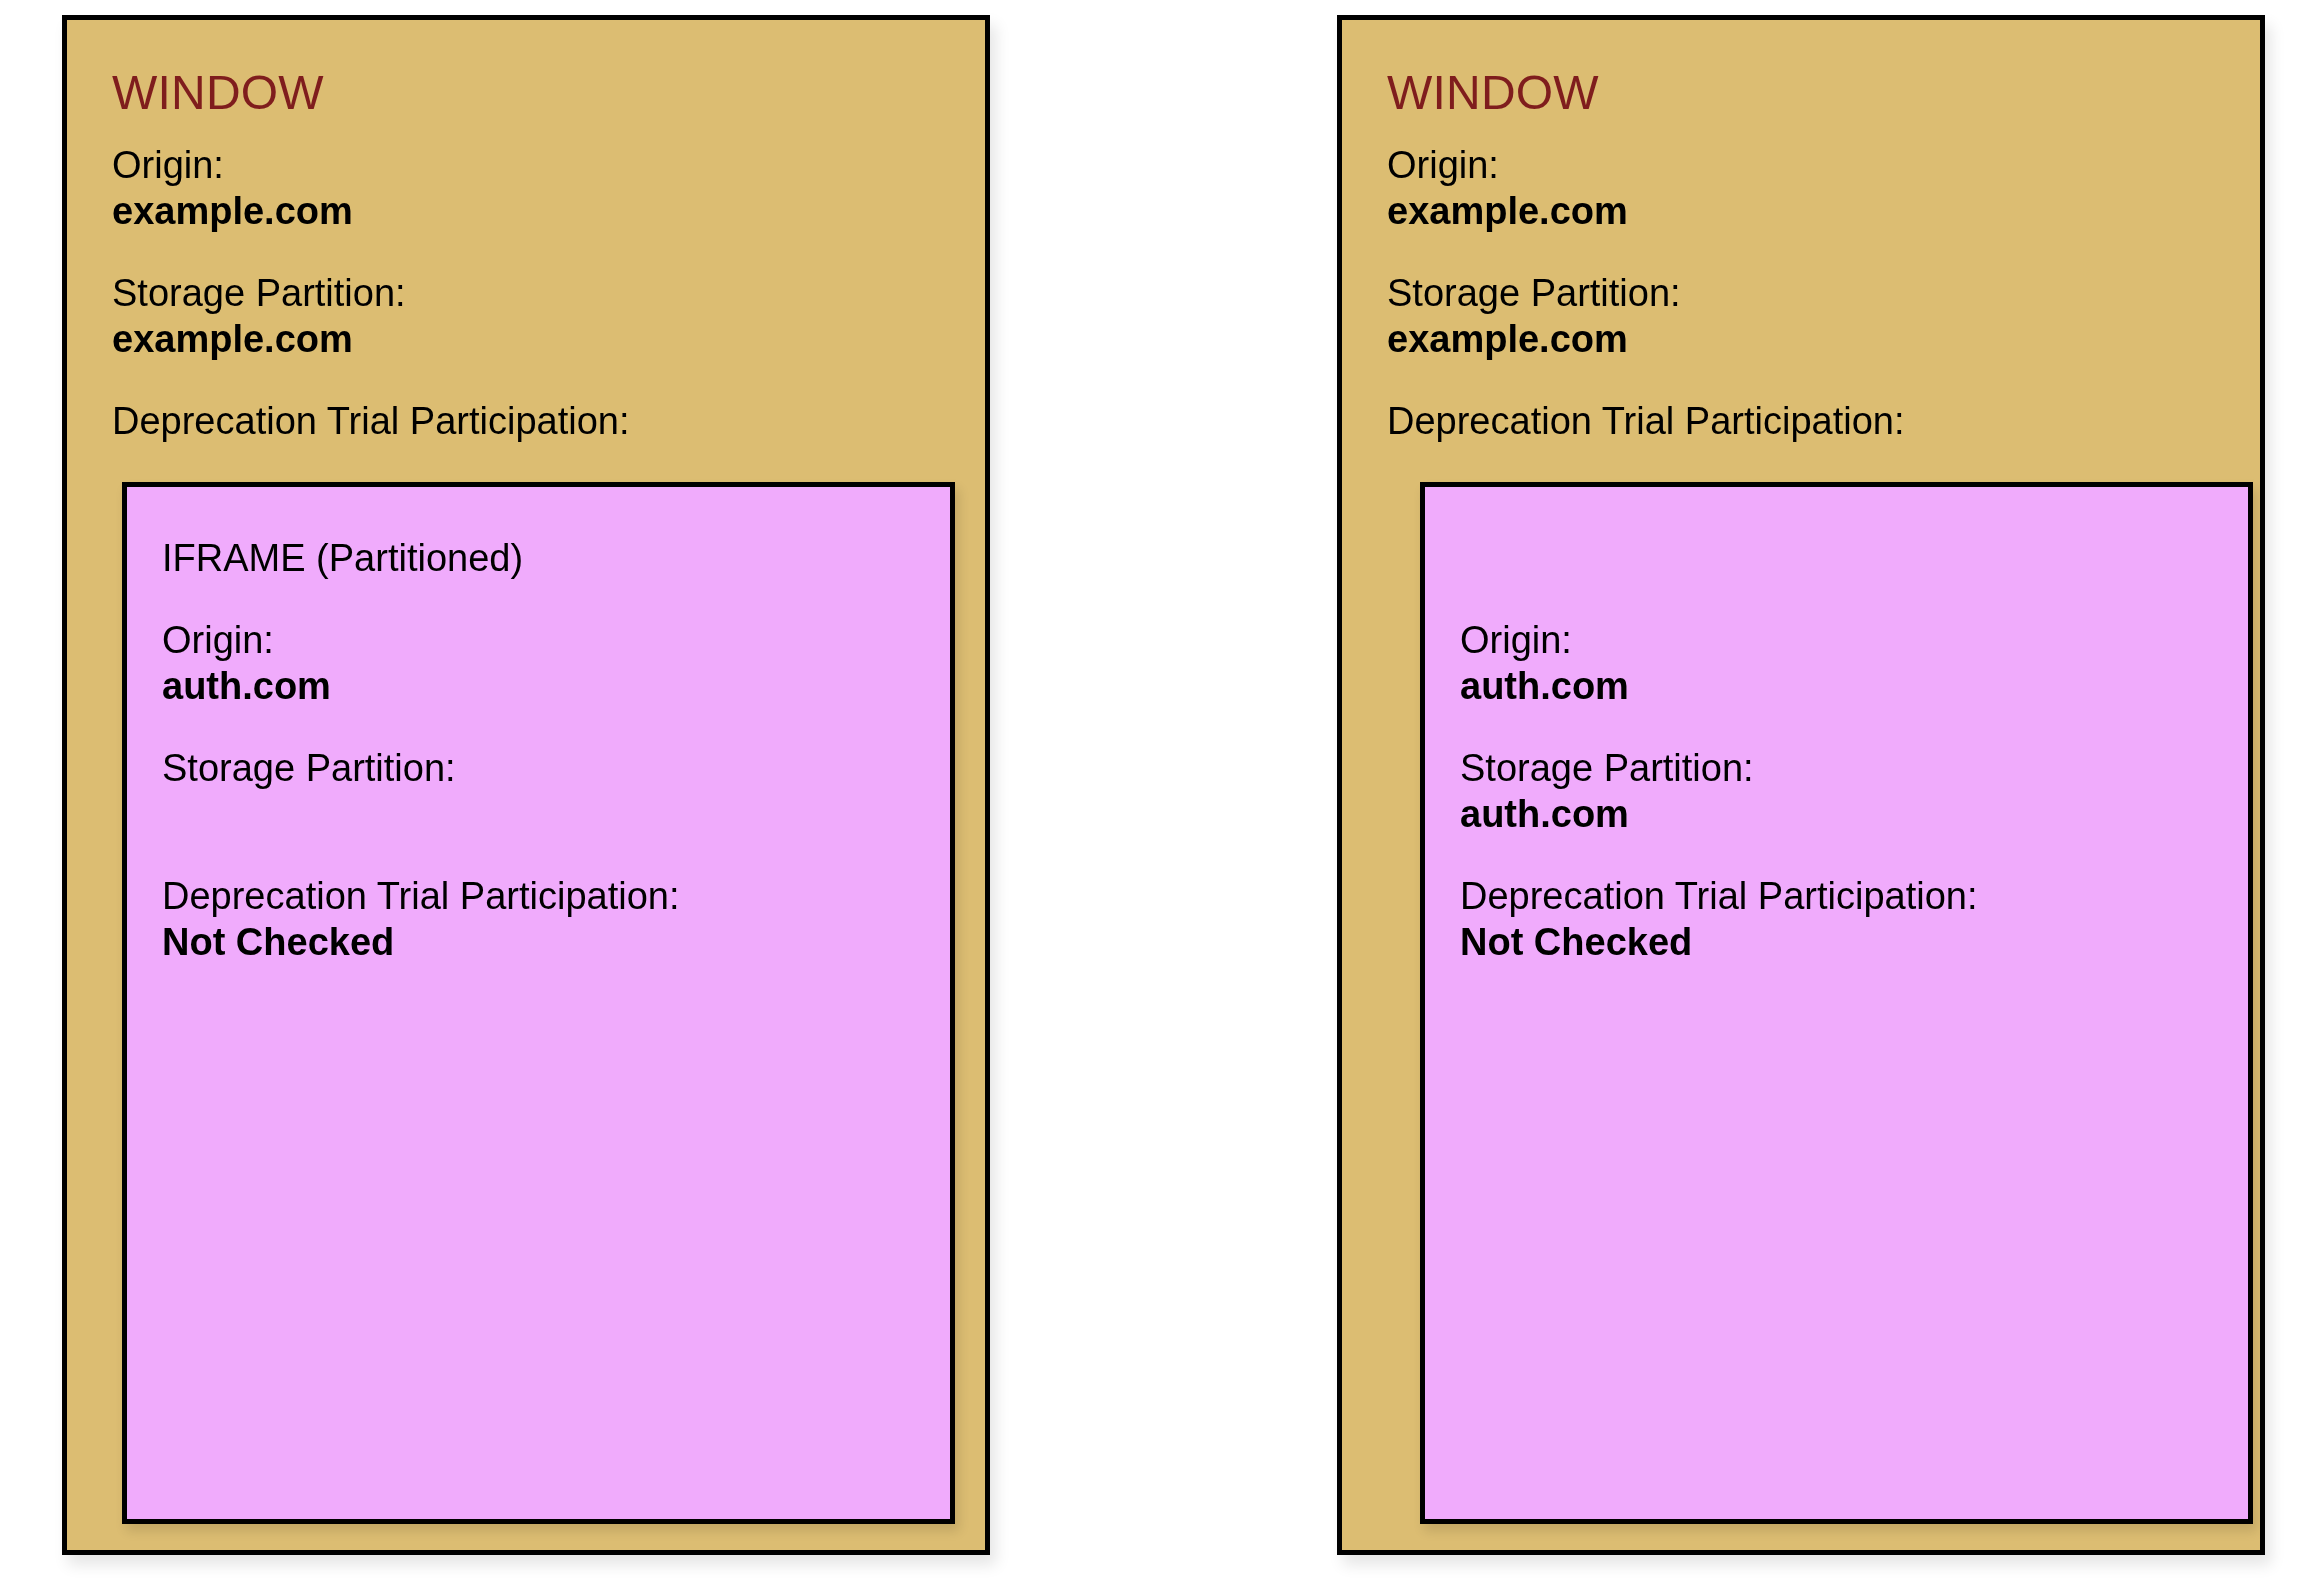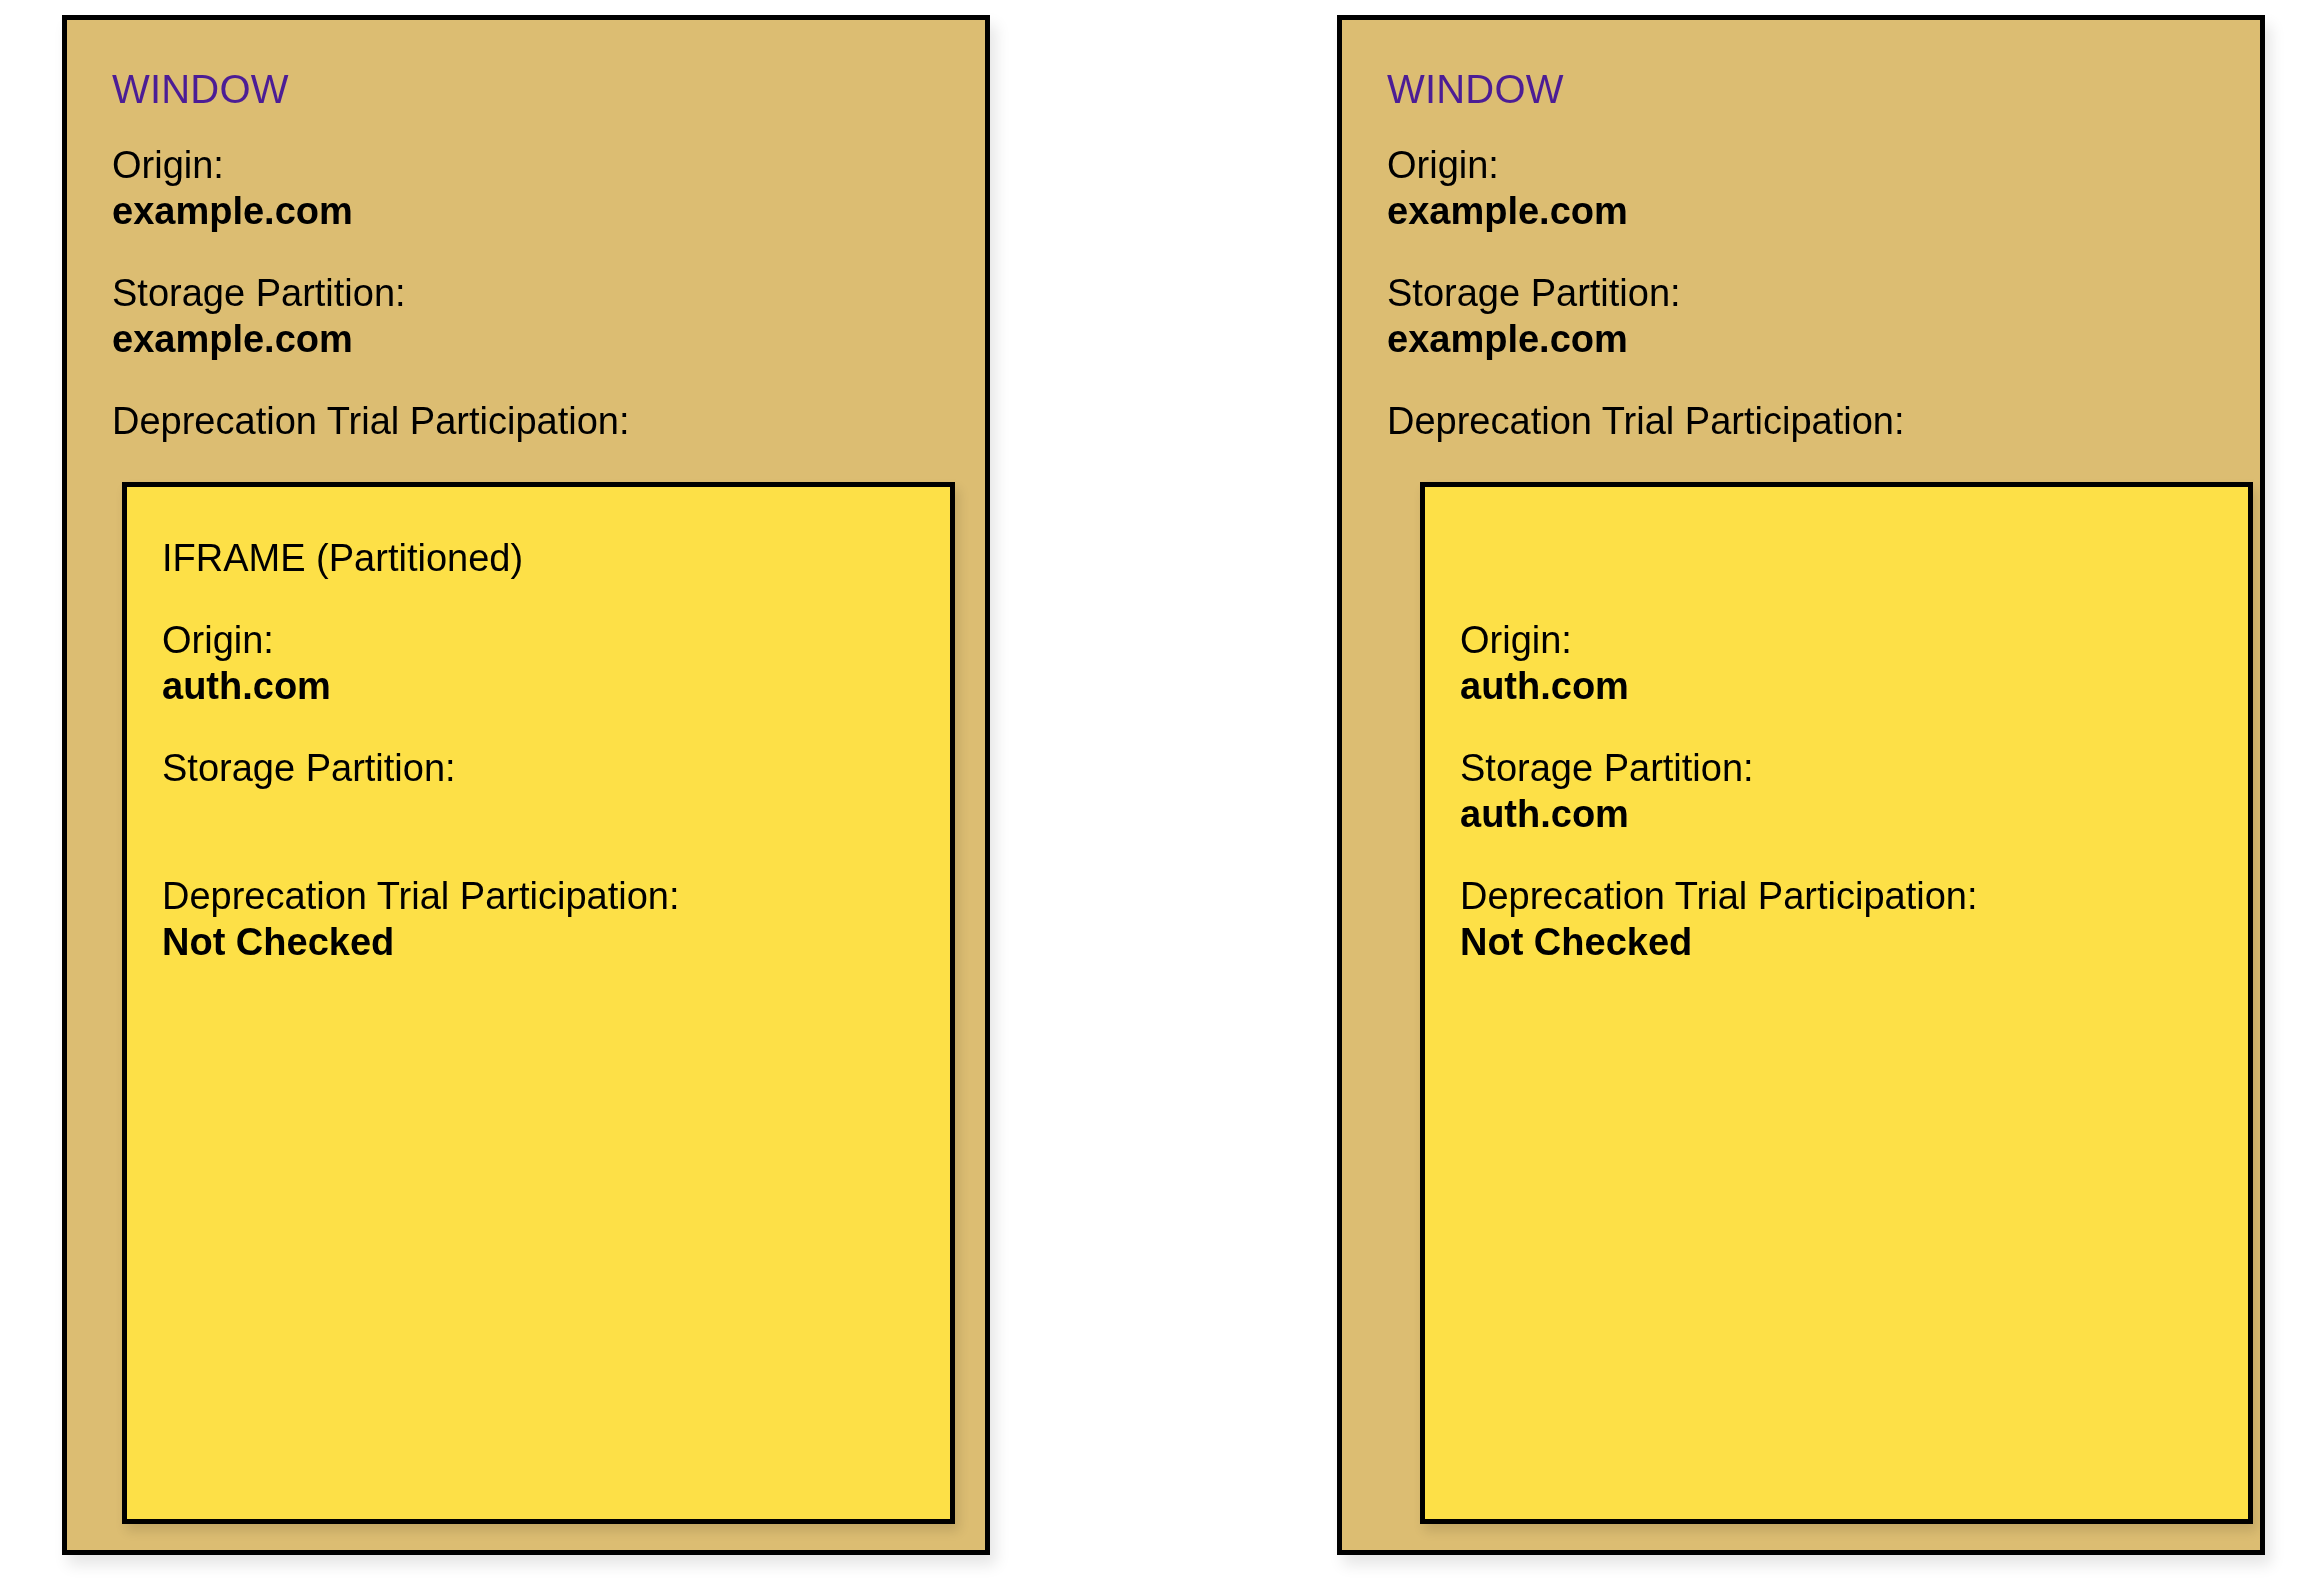--- a/index.html
+++ b/index.html
@@ -28,23 +28,23 @@
     box-sizing: border-box;
     box-shadow: 6px 10px 14px rgba(0, 0, 0, 0.10);
   }
   .window-box.left  { left: 62px;   top: 15px; width: 928px;  height: 1540px; }
   .window-box.right { left: 1337px; top: 15px; width: 928px;  height: 1540px; }
 
   .window-title {
     position: absolute;
     left: 45px;
     top: 48px;
-    font-size: 40px;
+    font-size: 48px;
     line-height: 1.05;
-    color: #4c1d95;
+    color: #7f1d1d;
     letter-spacing: 0.2px;
     white-space: nowrap;
   }
 
   
   .field {
     position: absolute;
     color: #000000;
     line-height: 1.22;
     white-space: nowrap;
@@ -54,21 +54,21 @@
   .field .v.bold { font-weight: 700; }
 
   
   .win-origin    { left: 45px; top: 122px; }
   .win-storage   { left: 45px; top: 250px; }
   .win-trial     { left: 45px; top: 378px; }
 
   
   .iframe-box {
     position: absolute;
-    background: #fde047;
+    background: #f0abfc;
     border: 5px solid #000000;
     box-sizing: border-box;
     box-shadow: 4px 7px 11px rgba(0, 0, 0, 0.12);
   }
   .iframe-box.left  { left: 55px;  top: 462px; width: 833px; height: 1042px; }
   .iframe-box.right { left: 78px;  top: 462px; width: 833px; height: 1042px; }
 
   .iframe-title {
     position: absolute;
     left: 35px;

